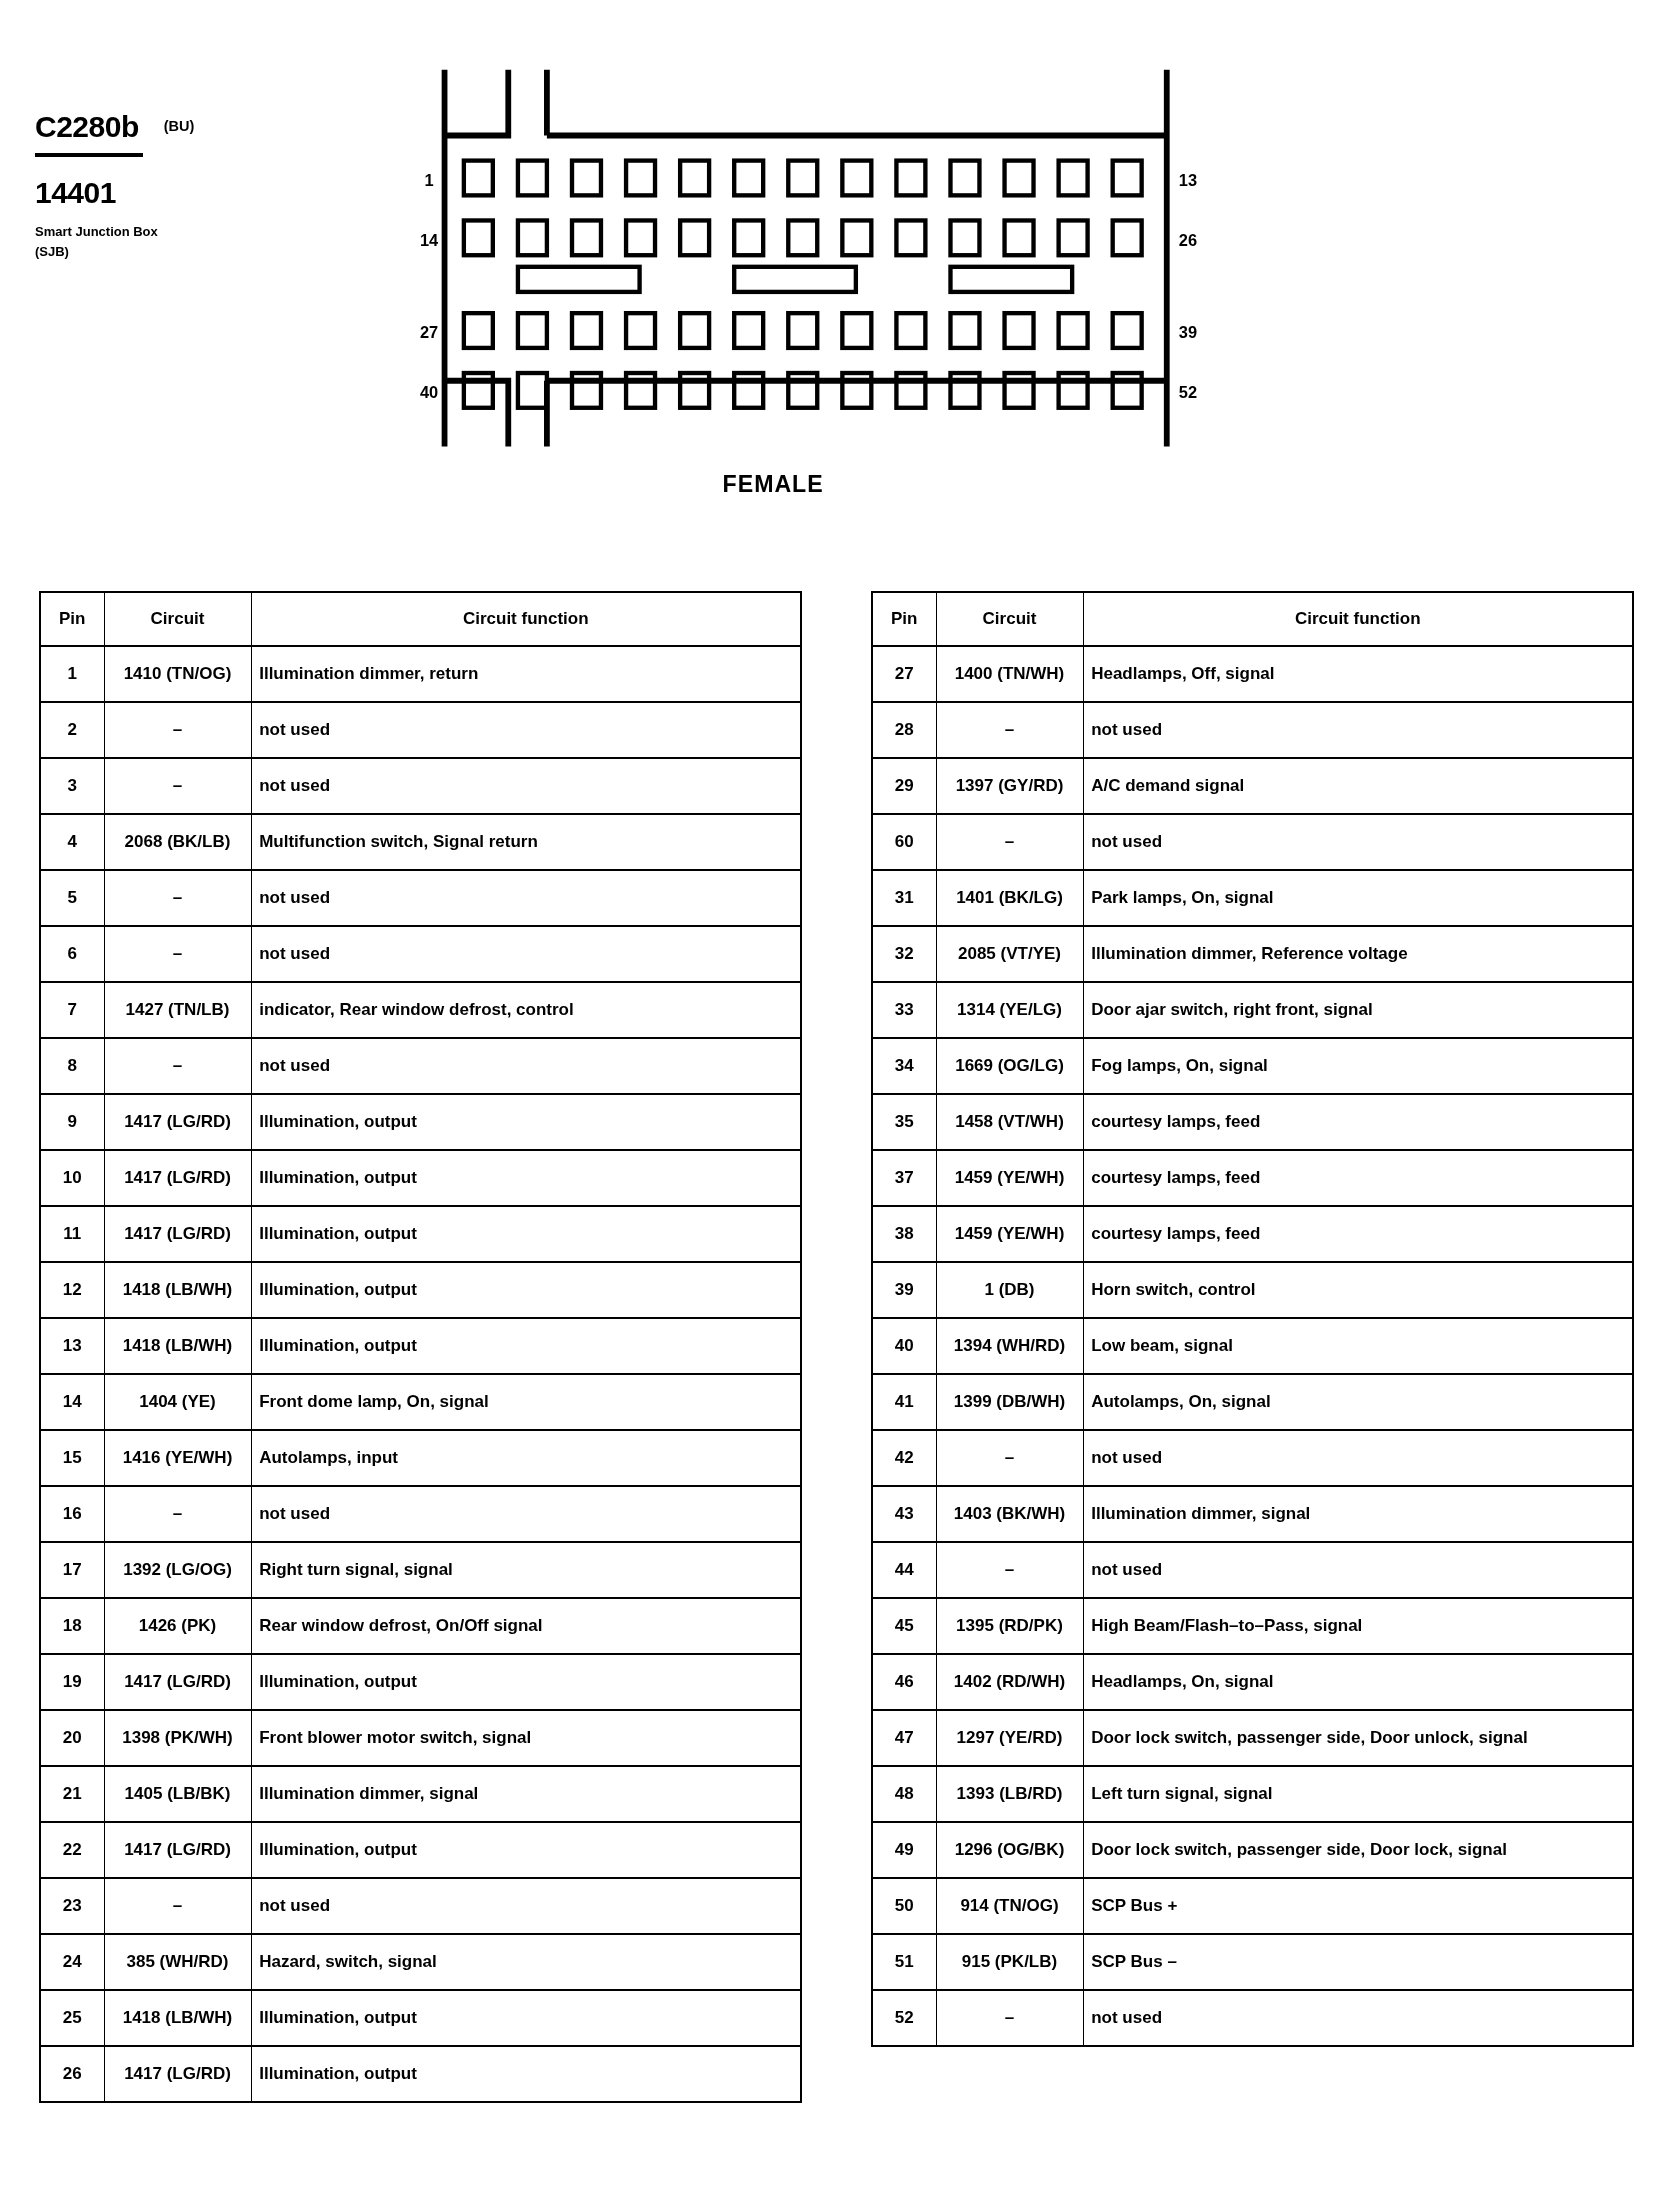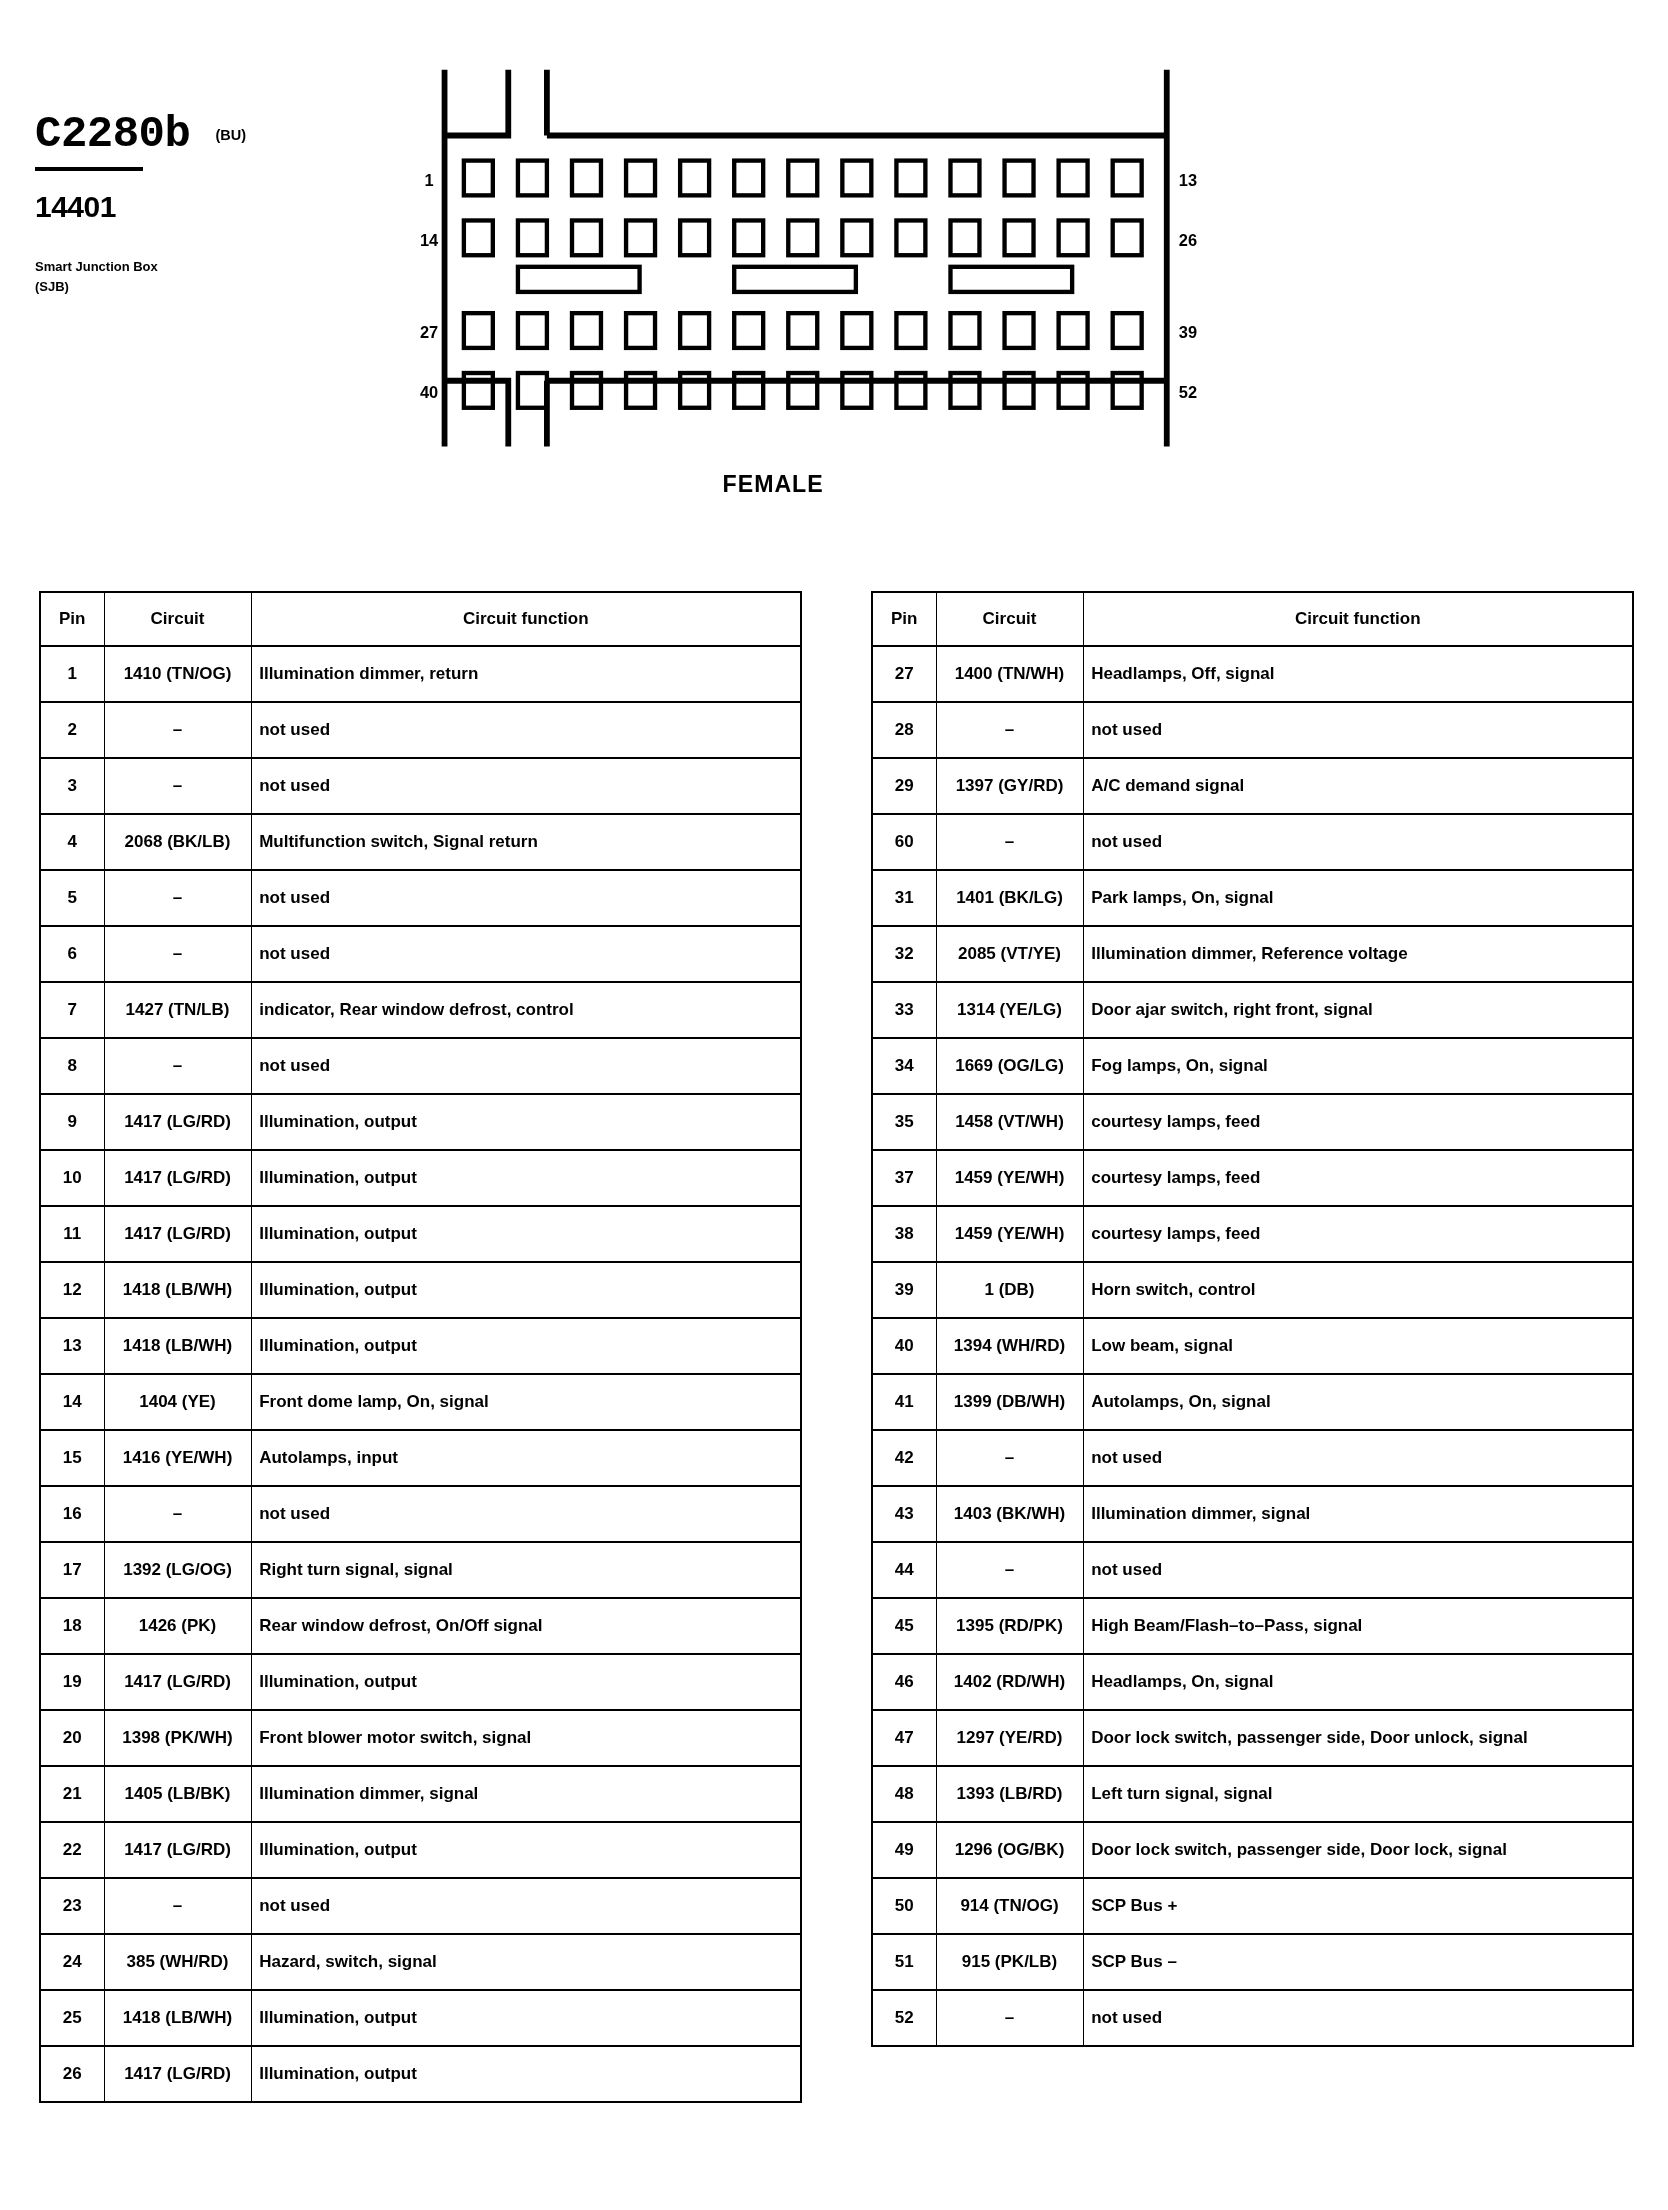--- a/index.html
+++ b/index.html
@@ -20,25 +20,24 @@
     position: absolute;
     left: 35px; top: 112px;
     width: 290px;
   }
   .conn-id-row {
     display: flex;
     align-items: baseline;
     gap: 25px;
   }
   .conn-id {
-    font-size: 44px;
+    font-size: 30px;
     font-weight: bold;
     letter-spacing: -0.5px;
     line-height: 1;
-    font-family: Liberation Mono, monospace;
   }
   .conn-color {
     font-size: 14.5px;
     font-weight: bold;
     line-height: 1;
     position: relative;
     top: -5.8px;
   }
   .title-rule {
     width: 108px;
@@ -49,21 +48,21 @@
   .part-number {
     font-size: 30px;
     font-weight: bold;
     letter-spacing: -0.5px;
     margin-top: 21px;
     line-height: 1;
   }
   .conn-desc {
     font-size: 13px;
     font-weight: bold;
-    margin-top: 35px;
+    margin-top: 14px;
     line-height: 1.5;
   }
 
   
   #connector-diagram {
     position: absolute;
     left: 404px; top: 60px;
     width: 840px; height: 459px;
   }
   .conn-svg { display: block; }

